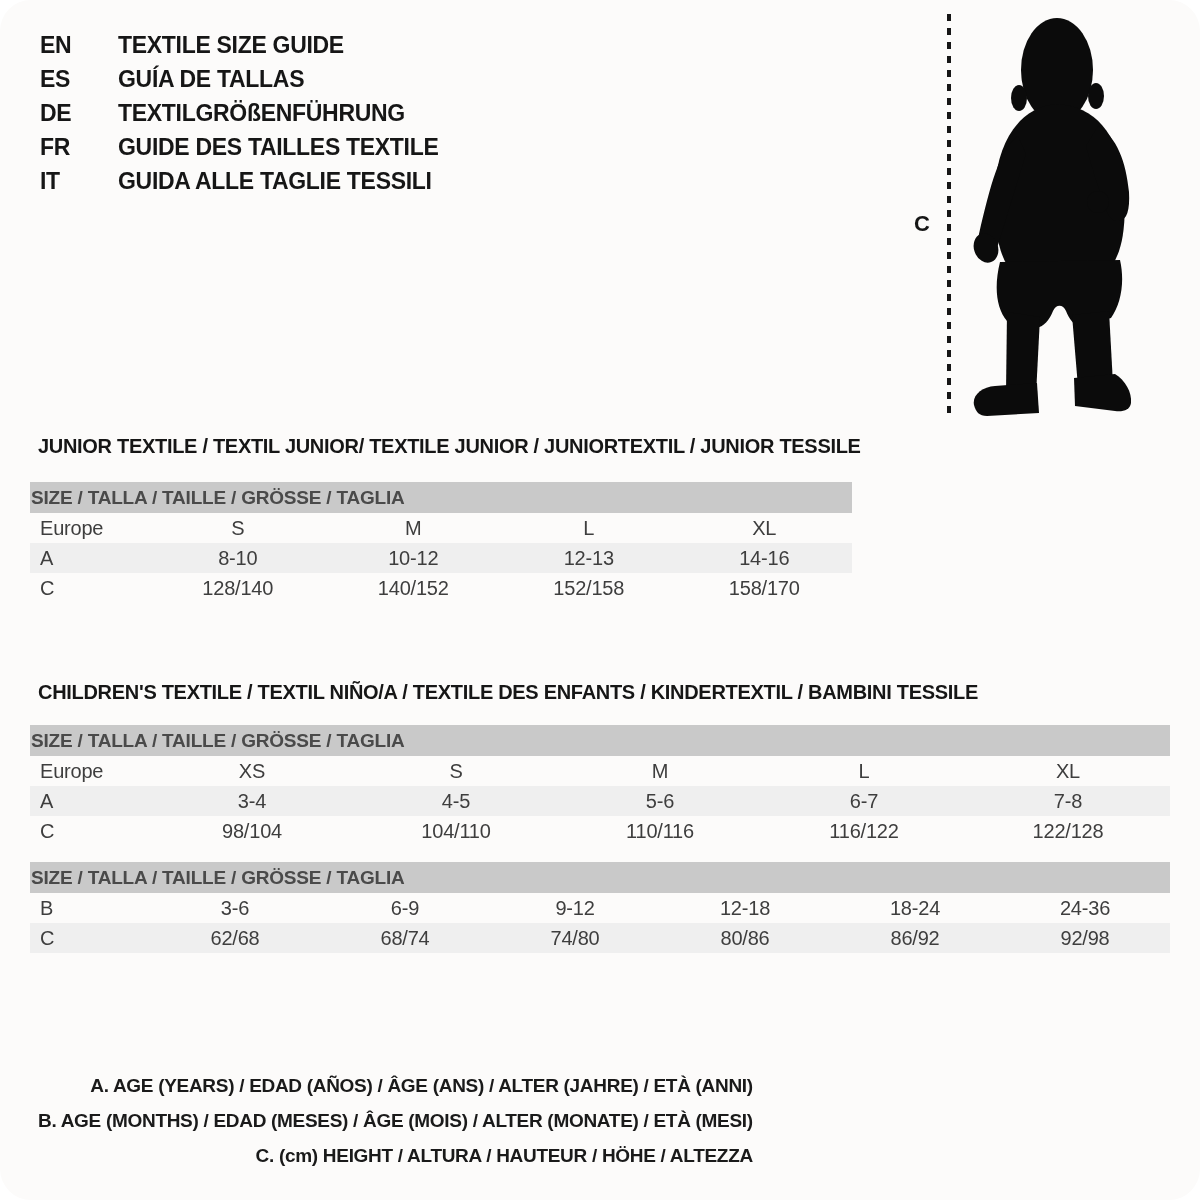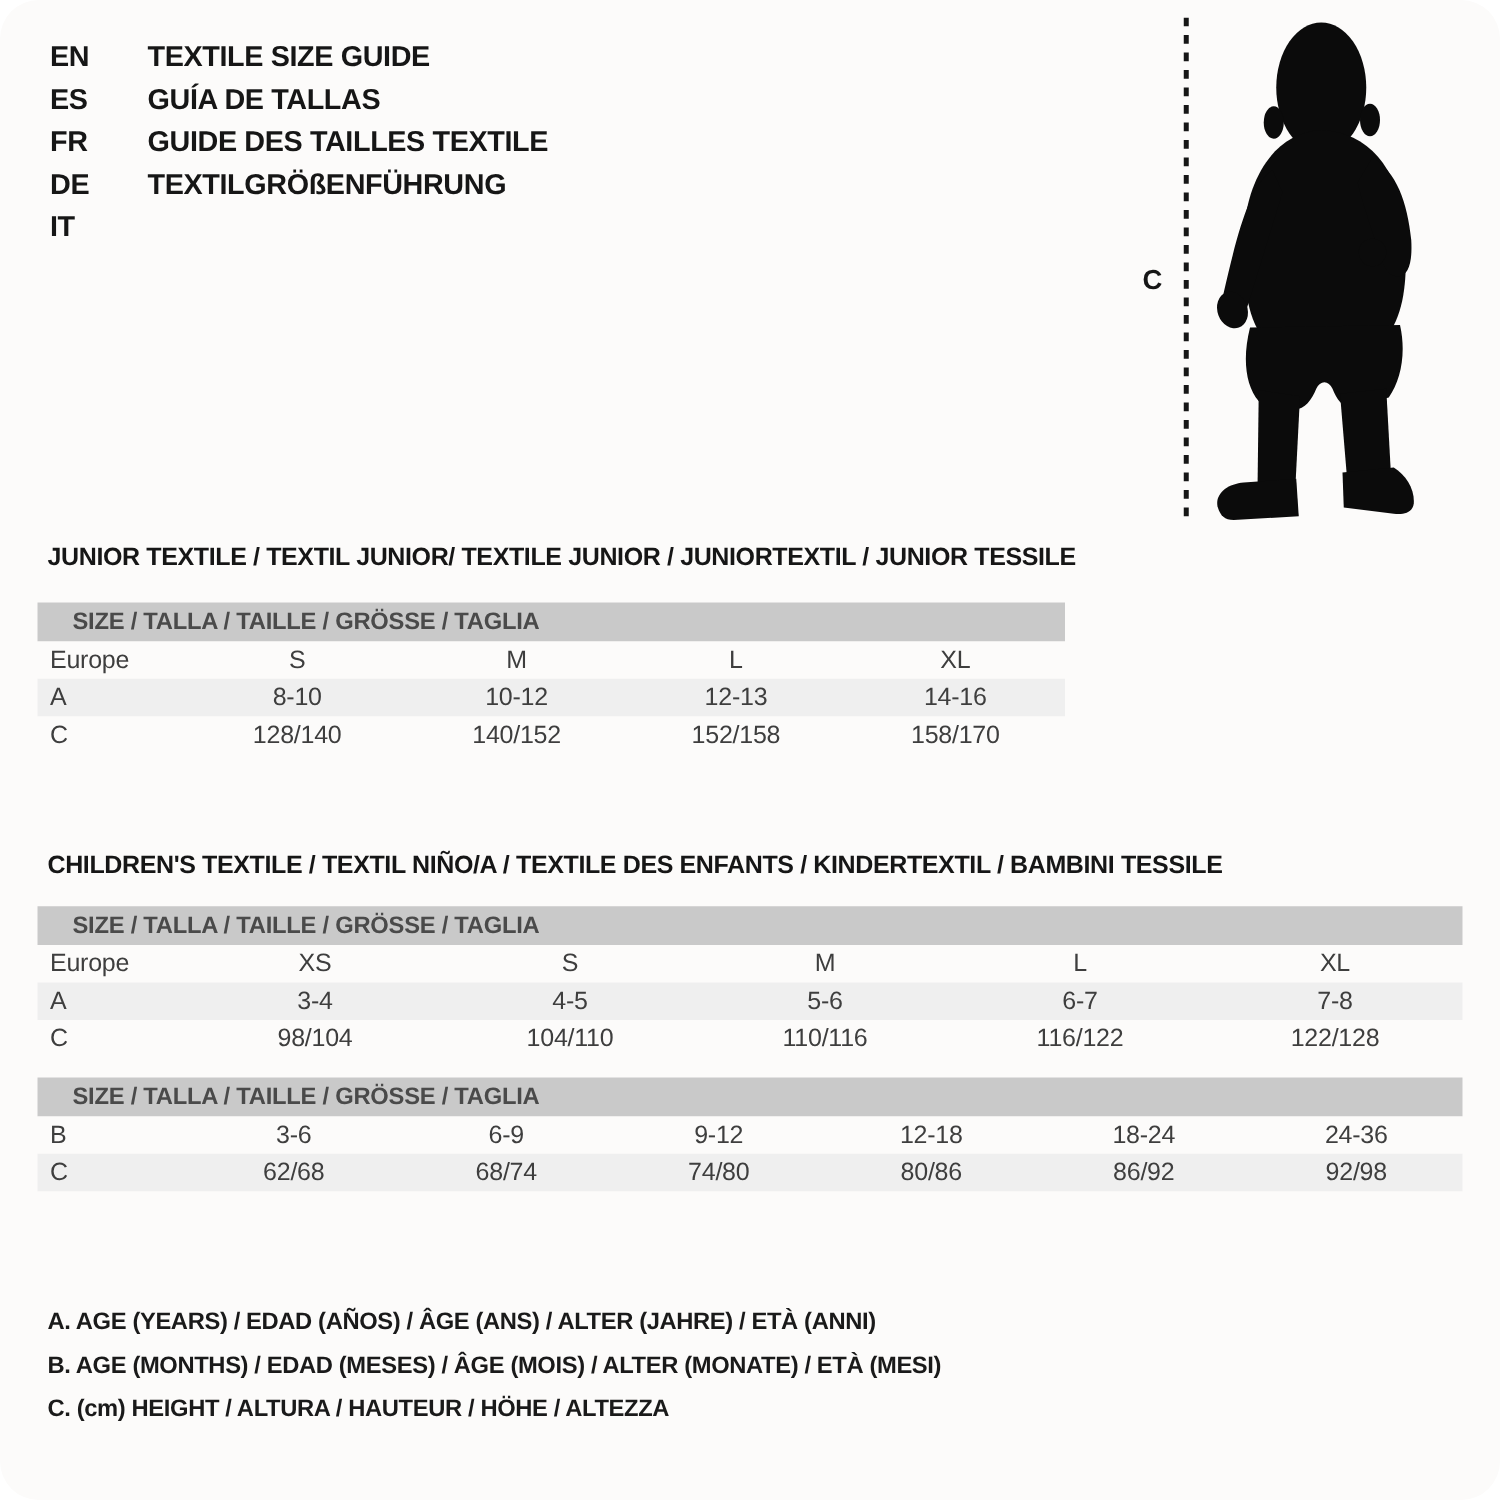--- a/index.html
+++ b/index.html
@@ -33,56 +33,57 @@
   #section-children{top:676px;}
   #section-babies{top:836px;}
   .sec-heading{margin-left:38px;}
   .heading-line{font-weight:700;font-size:20px;line-height:33px;letter-spacing:-0.3px;color:var(--text-dark);white-space:nowrap;}
   #section-junior .table{width:822px;margin-top:19px;}
   #section-children .table{width:1140px;margin-top:16px;}
   #section-babies .table{width:1140px;margin-top:26px;}
   .table{margin-left:30px;}
   .size-bar{
     height:31px;background:var(--header-bar);color:#4a4a4a;
-    display:flex;align-items:center;padding-left:28px;
+    display:flex;align-items:center;padding-left:1px;
     font-weight:700;font-size:19px;letter-spacing:-0.2px;
   }
   .trow{display:grid;align-items:center;height:30px;font-size:20px;letter-spacing:-0.2px;color:var(--text-table);}
   .trow.shaded{background:var(--row-shaded);}
   .tlabel{padding-left:10px;}
   .tval{text-align:center;}
 
   
-  #legend{position:absolute;left:38px;top:1040px;}
+  #legend{position:absolute;left:38px;top:1068px;text-align:right;}
   .legend-line{font-weight:700;font-size:19px;line-height:35px;letter-spacing:-0.3px;color:#1a1a1a;white-space:nowrap;}
 </style>
 </head>
 <body>
 
 <div class="page">
 
   <section id="lang-block">
       <div class="lang-row">
         <span class="lang-code">EN</span>
         <span class="lang-title">TEXTILE SIZE GUIDE</span>
       </div>
       <div class="lang-row">
         <span class="lang-code">ES</span>
         <span class="lang-title">GUÍA DE TALLAS</span>
       </div>
       <div class="lang-row">
+        <span class="lang-code">DE</span>
+        <span class="lang-title">TEXTILGRÖßENFÜHRUNG</span>
+      </div>
+      <div class="lang-row">
         <span class="lang-code">FR</span>
         <span class="lang-title">GUIDE DES TAILLES TEXTILE</span>
       </div>
       <div class="lang-row">
-        <span class="lang-code">DE</span>
-        <span class="lang-title">TEXTILGRÖßENFÜHRUNG</span>
-      </div>
-      <div class="lang-row">
         <span class="lang-code">IT</span>
+        <span class="lang-title">GUIDA ALLE TAGLIE TESSILI</span>
       </div>
     </section>
 
   <div id="dash-line">
     <svg width="8" height="404" viewBox="0 0 8 404" xmlns="http://www.w3.org/2000/svg">
       <line x1="4" y1="0" x2="4" y2="404" stroke="#161616" stroke-width="4" stroke-dasharray="7 7"></line>
     </svg>
   </div>
 
   <div class="figure-label">C</div>

